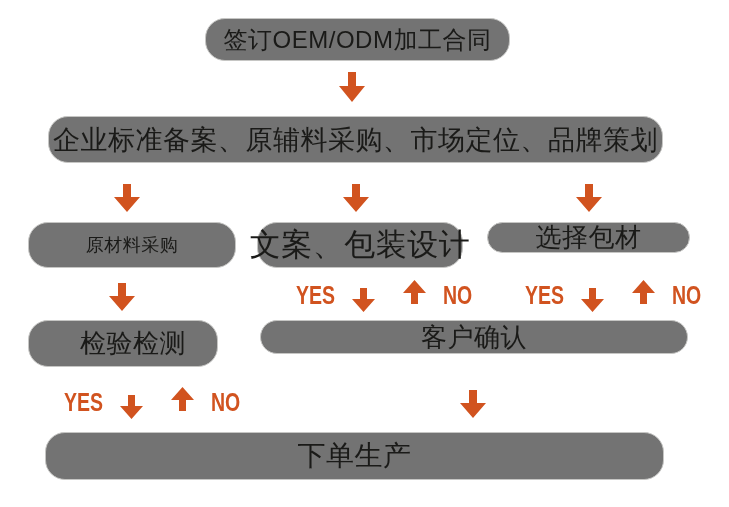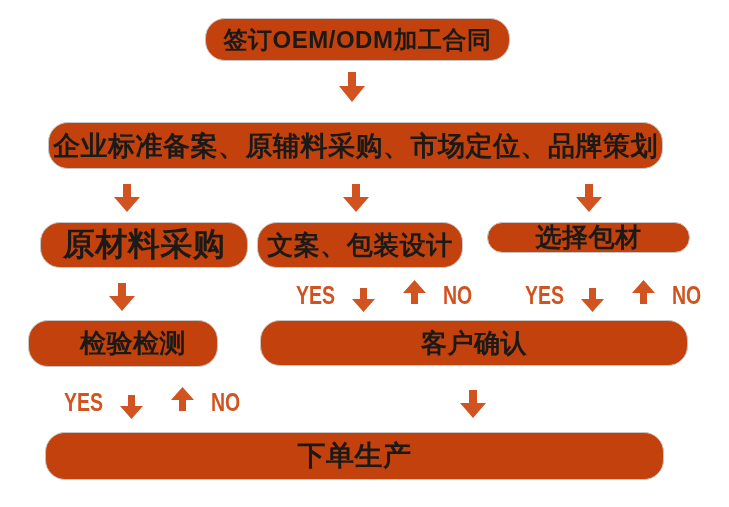--- a/index.html
+++ b/index.html
@@ -12,25 +12,25 @@
   html,body{background:var(--bg);}
   .canvas{
     position:relative;
     width:729px;height:507px;
     background:var(--bg);
     font-family:"Liberation Sans","DejaVu Sans",sans-serif;
     overflow:hidden;
   }
   .node{
     position:absolute;
-    background:#c2410c;
+    background:#737373;
     border:1.5px solid var(--node-border);
     border-radius:20px;
     color:var(--node-text);
-    font-weight:bold;
+    font-weight:normal;
     display:flex;align-items:center;justify-content:center;
     white-space:nowrap;
     letter-spacing:0.5px;
   }
   .arrow{position:absolute;color:var(--accent);line-height:0;}
   .arrow svg{display:block;}
   .yesno{
     position:absolute;
     display:flex;align-items:center;
     color:var(--accent);
@@ -52,40 +52,40 @@
 <div class="canvas">
 
   <div class="node" style="left:205px;top:18px;width:305px;height:43px;font-size:24px;">签订OEM/ODM加工合同</div>
 
   <div class="arrow" style="left:339px;top:72px;">
     <svg width="26" height="30" viewBox="0 0 26 30">
         <path fill="currentColor" d="M9 0h8v14h9L13 30 0 14h9z"></path>
       </svg>
   </div>
 
-  <div class="node" style="left:48px;top:122px;width:615px;height:47px;font-size:27px;">企业标准备案、原辅料采购、市场定位、品牌策划</div>
+  <div class="node" style="left:48px;top:116px;width:615px;height:47px;font-size:27px;">企业标准备案、原辅料采购、市场定位、品牌策划</div>
 
   <div class="arrow" style="left:114px;top:184px;">
     <svg width="26" height="28" viewBox="0 0 26 28">
         <path fill="currentColor" d="M9 0h8v13h9L13 28 0 13h9z"></path>
       </svg>
   </div>
   <div class="arrow" style="left:343px;top:184px;">
     <svg width="26" height="28" viewBox="0 0 26 28">
         <path fill="currentColor" d="M9 0h8v13h9L13 28 0 13h9z"></path>
       </svg>
   </div>
   <div class="arrow" style="left:576px;top:184px;">
     <svg width="26" height="28" viewBox="0 0 26 28">
         <path fill="currentColor" d="M9 0h8v13h9L13 28 0 13h9z"></path>
       </svg>
   </div>
 
-  <div class="node" style="left:40px;top:222px;width:208px;height:46px;font-size:32px;">原材料采购</div>
-  <div class="node" style="left:257px;top:222px;width:206px;height:46px;font-size:26px;">文案、包装设计</div>
+  <div class="node" style="left:28px;top:222px;width:208px;height:46px;font-size:18px;">原材料采购</div>
+  <div class="node" style="left:257px;top:222px;width:206px;height:46px;font-size:31px;">文案、包装设计</div>
   <div class="node" style="left:487px;top:222px;width:203px;height:31px;font-size:26px;">选择包材</div>
 
   <div class="arrow" style="left:109px;top:283px;">
     <svg width="26" height="28" viewBox="0 0 26 28">
         <path fill="currentColor" d="M9 0h8v13h9L13 28 0 13h9z"></path>
       </svg>
   </div>
 
   <div class="yesno" style="left:285px;top:282px;">
     <span class="txt yes">YES</span>
@@ -111,21 +111,21 @@
     </span>
     <span class="mini up">
       <svg width="23" height="24" viewBox="0 0 23 24">
           <path fill="currentColor" d="M11.5 0 23 13h-8v11H8V13H0z"></path>
         </svg>
     </span>
     <span class="txt no">NO</span>
   </div>
 
   <div class="node" style="left:28px;top:320px;width:190px;height:47px;font-size:26px;padding-left:20px;">检验检测</div>
-  <div class="node" style="left:260px;top:320px;width:428px;height:46px;font-size:26px;">客户确认</div>
+  <div class="node" style="left:260px;top:320px;width:428px;height:34px;font-size:26px;">客户确认</div>
 
   <div class="yesno" style="left:53px;top:389px;">
     <span class="txt yes">YES</span>
     <span class="mini down">
       <svg width="23" height="24" viewBox="0 0 23 24">
           <path fill="currentColor" d="M8 0h7v11h8L11.5 24 0 11h8z"></path>
         </svg>
     </span>
     <span class="mini up">
       <svg width="23" height="24" viewBox="0 0 23 24">

